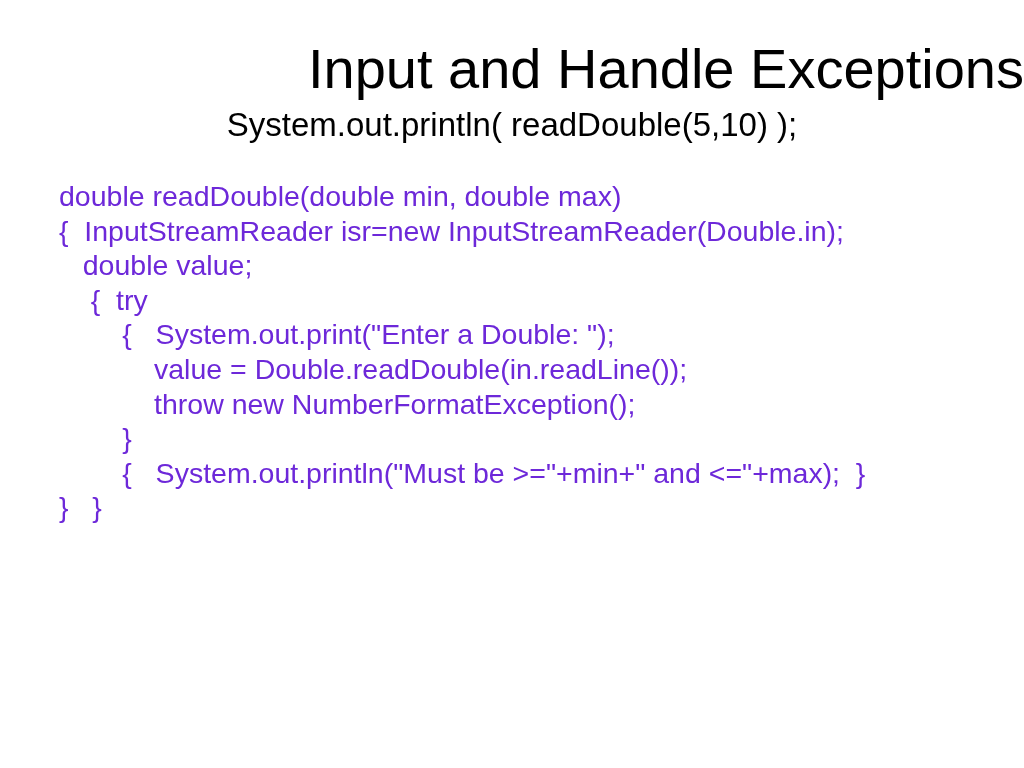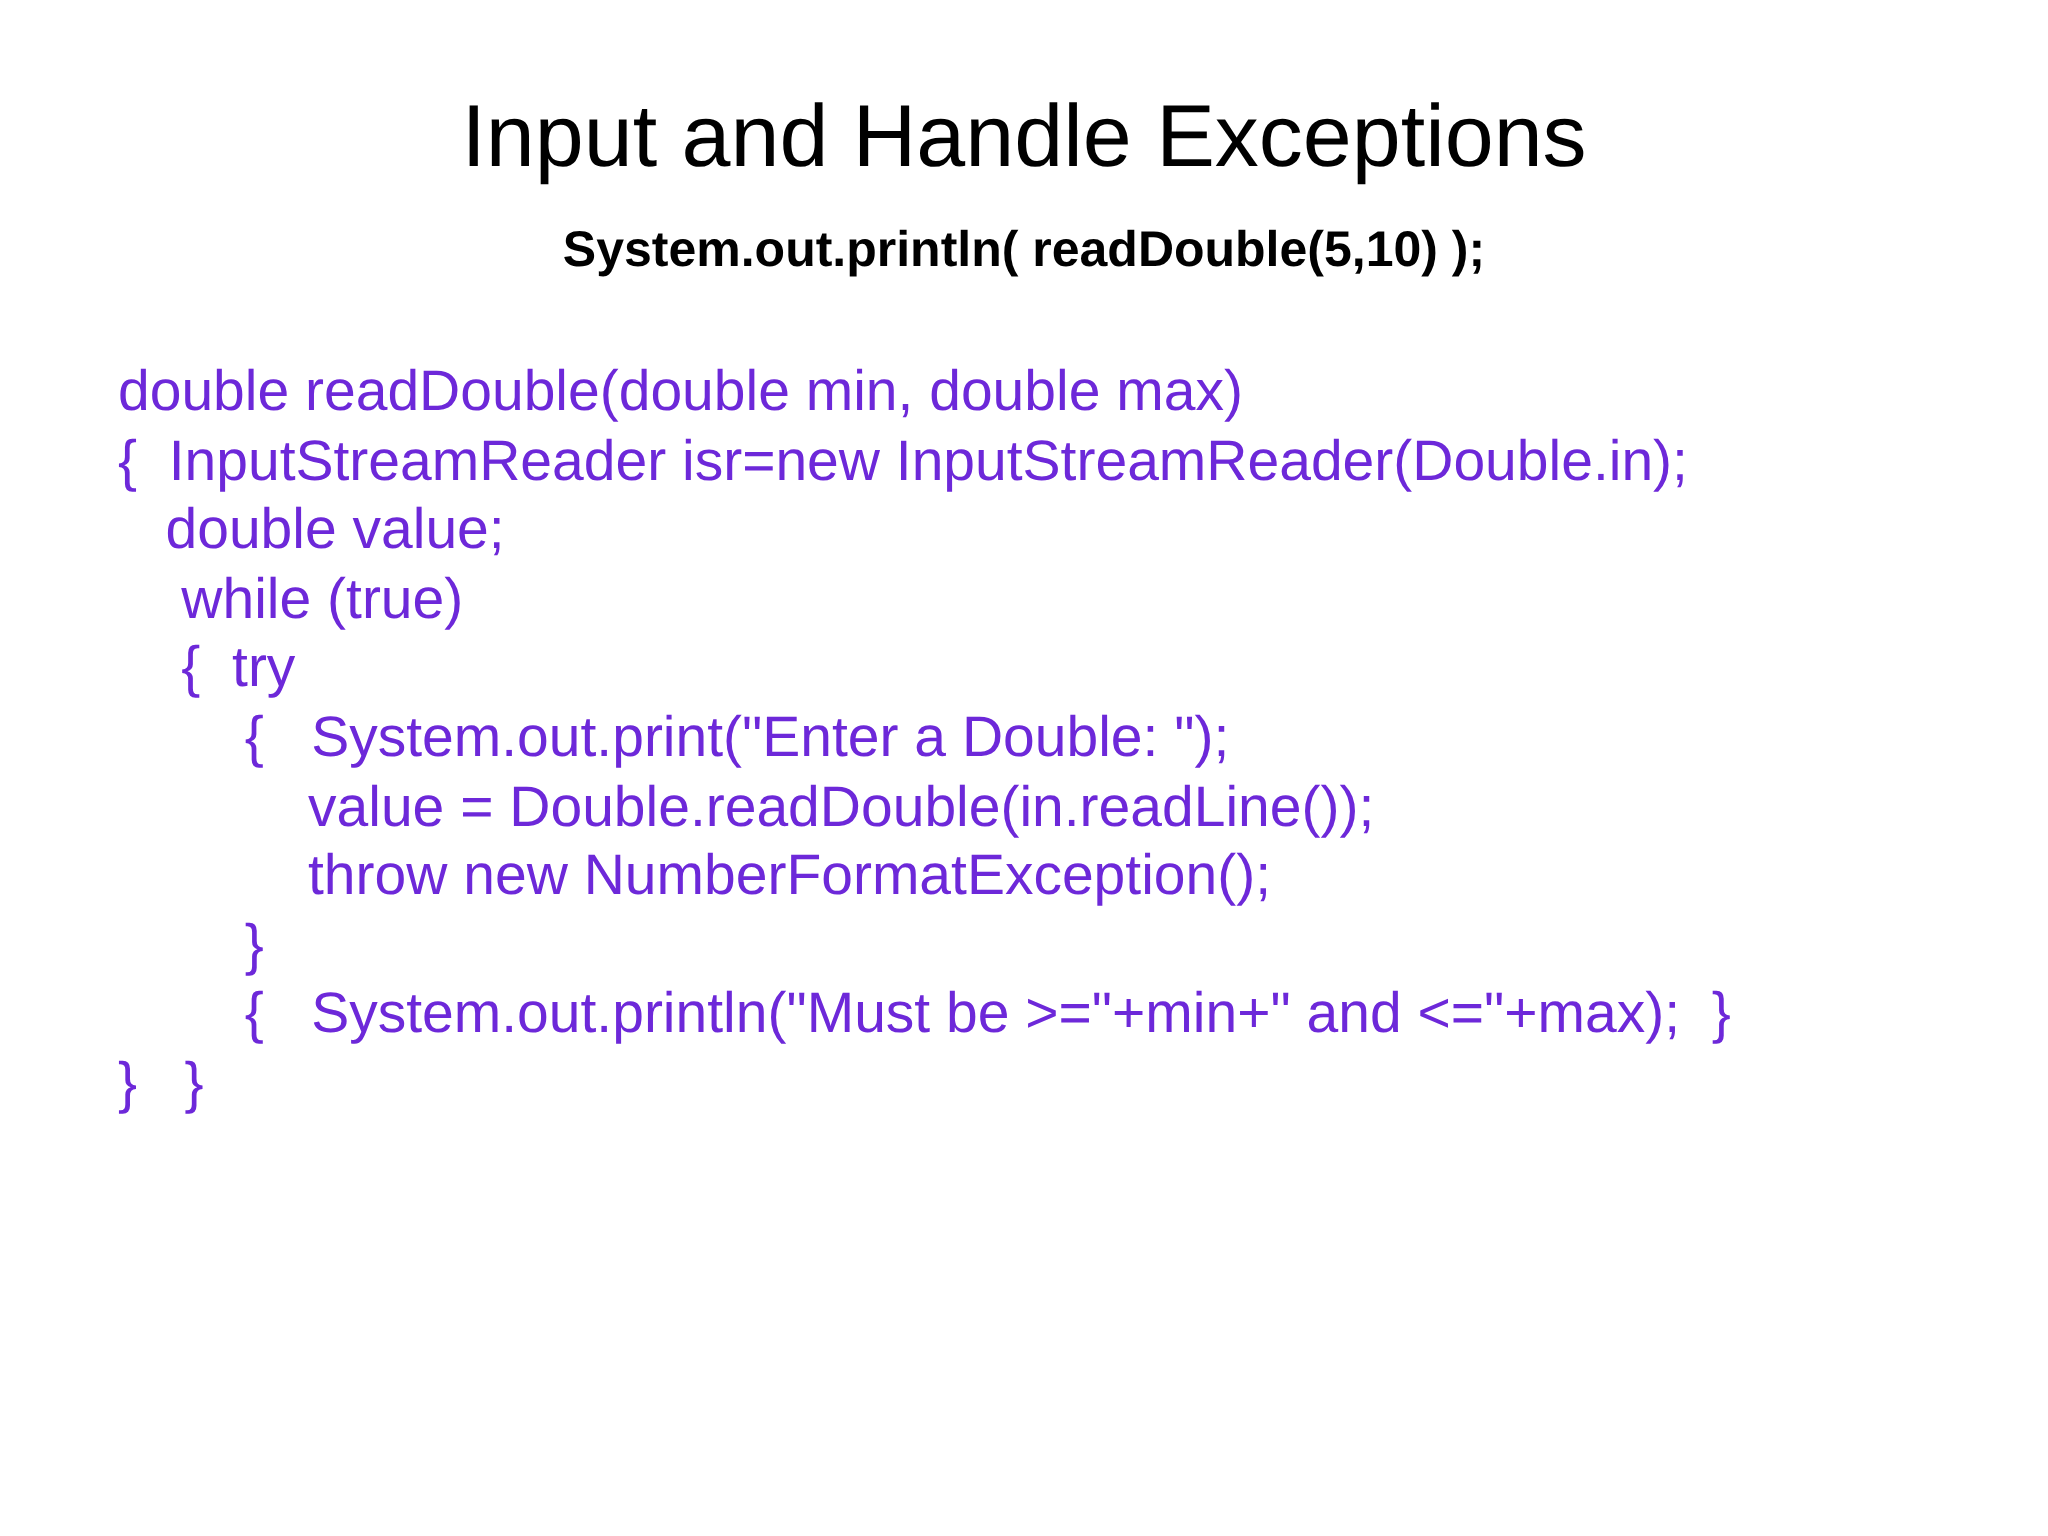--- a/index.html
+++ b/index.html
@@ -14,36 +14,36 @@
     background: #ffffff;
     color: #000000;
     font-family: "Liberation Sans", sans-serif;
     overflow: hidden;
   }
   .slide-title {
     position: absolute;
     top: 38px;
     left: 0;
     width: 100%;
-    text-align: center;
-    font-size: 44px;
+    text-align: right;
+    font-size: 56px;
     line-height: 62px;
     font-weight: 400;
     white-space: pre;
     color: #000000;
   }
   .slide-subtitle {
     position: absolute;
     top: 110px;
     left: 0;
     width: 100%;
     text-align: center;
-    font-size: 25px;
+    font-size: 33px;
     line-height: 30px;
-    font-weight: 700;
+    font-weight: 400;
     white-space: pre;
     color: #000000;
   }
   .code-block {
     position: absolute;
     top: 179px;
     left: 59px;
     font-size: 28.5px;
     line-height: 34.6px;
     font-weight: 400;
@@ -59,21 +59,20 @@
 
 <div class="slide">
   <div class="slide-title">Input and Handle Exceptions</div>
 
   <div class="slide-subtitle">System.out.println( readDouble(5,10) );</div>
 
   <div class="code-block">
     <div class="code-line">double readDouble(double min, double max)</div>
     <div class="code-line">{  InputStreamReader isr=new InputStreamReader(Double.in);</div>
     <div class="code-line">   double value;</div>
-    <div class="code-line">    while (true)</div>
     <div class="code-line">    {  try</div>
     <div class="code-line">        {   System.out.print("Enter a Double: ");</div>
     <div class="code-line">            value = Double.readDouble(in.readLine());</div>
     <div class="code-line">            throw new NumberFormatException();</div>
     <div class="code-line">        }</div>
     <div class="code-line">        {   System.out.println("Must be &gt;="+min+" and &lt;="+max);  }</div>
     <div class="code-line">}   }</div>
   </div>
 </div>
 

